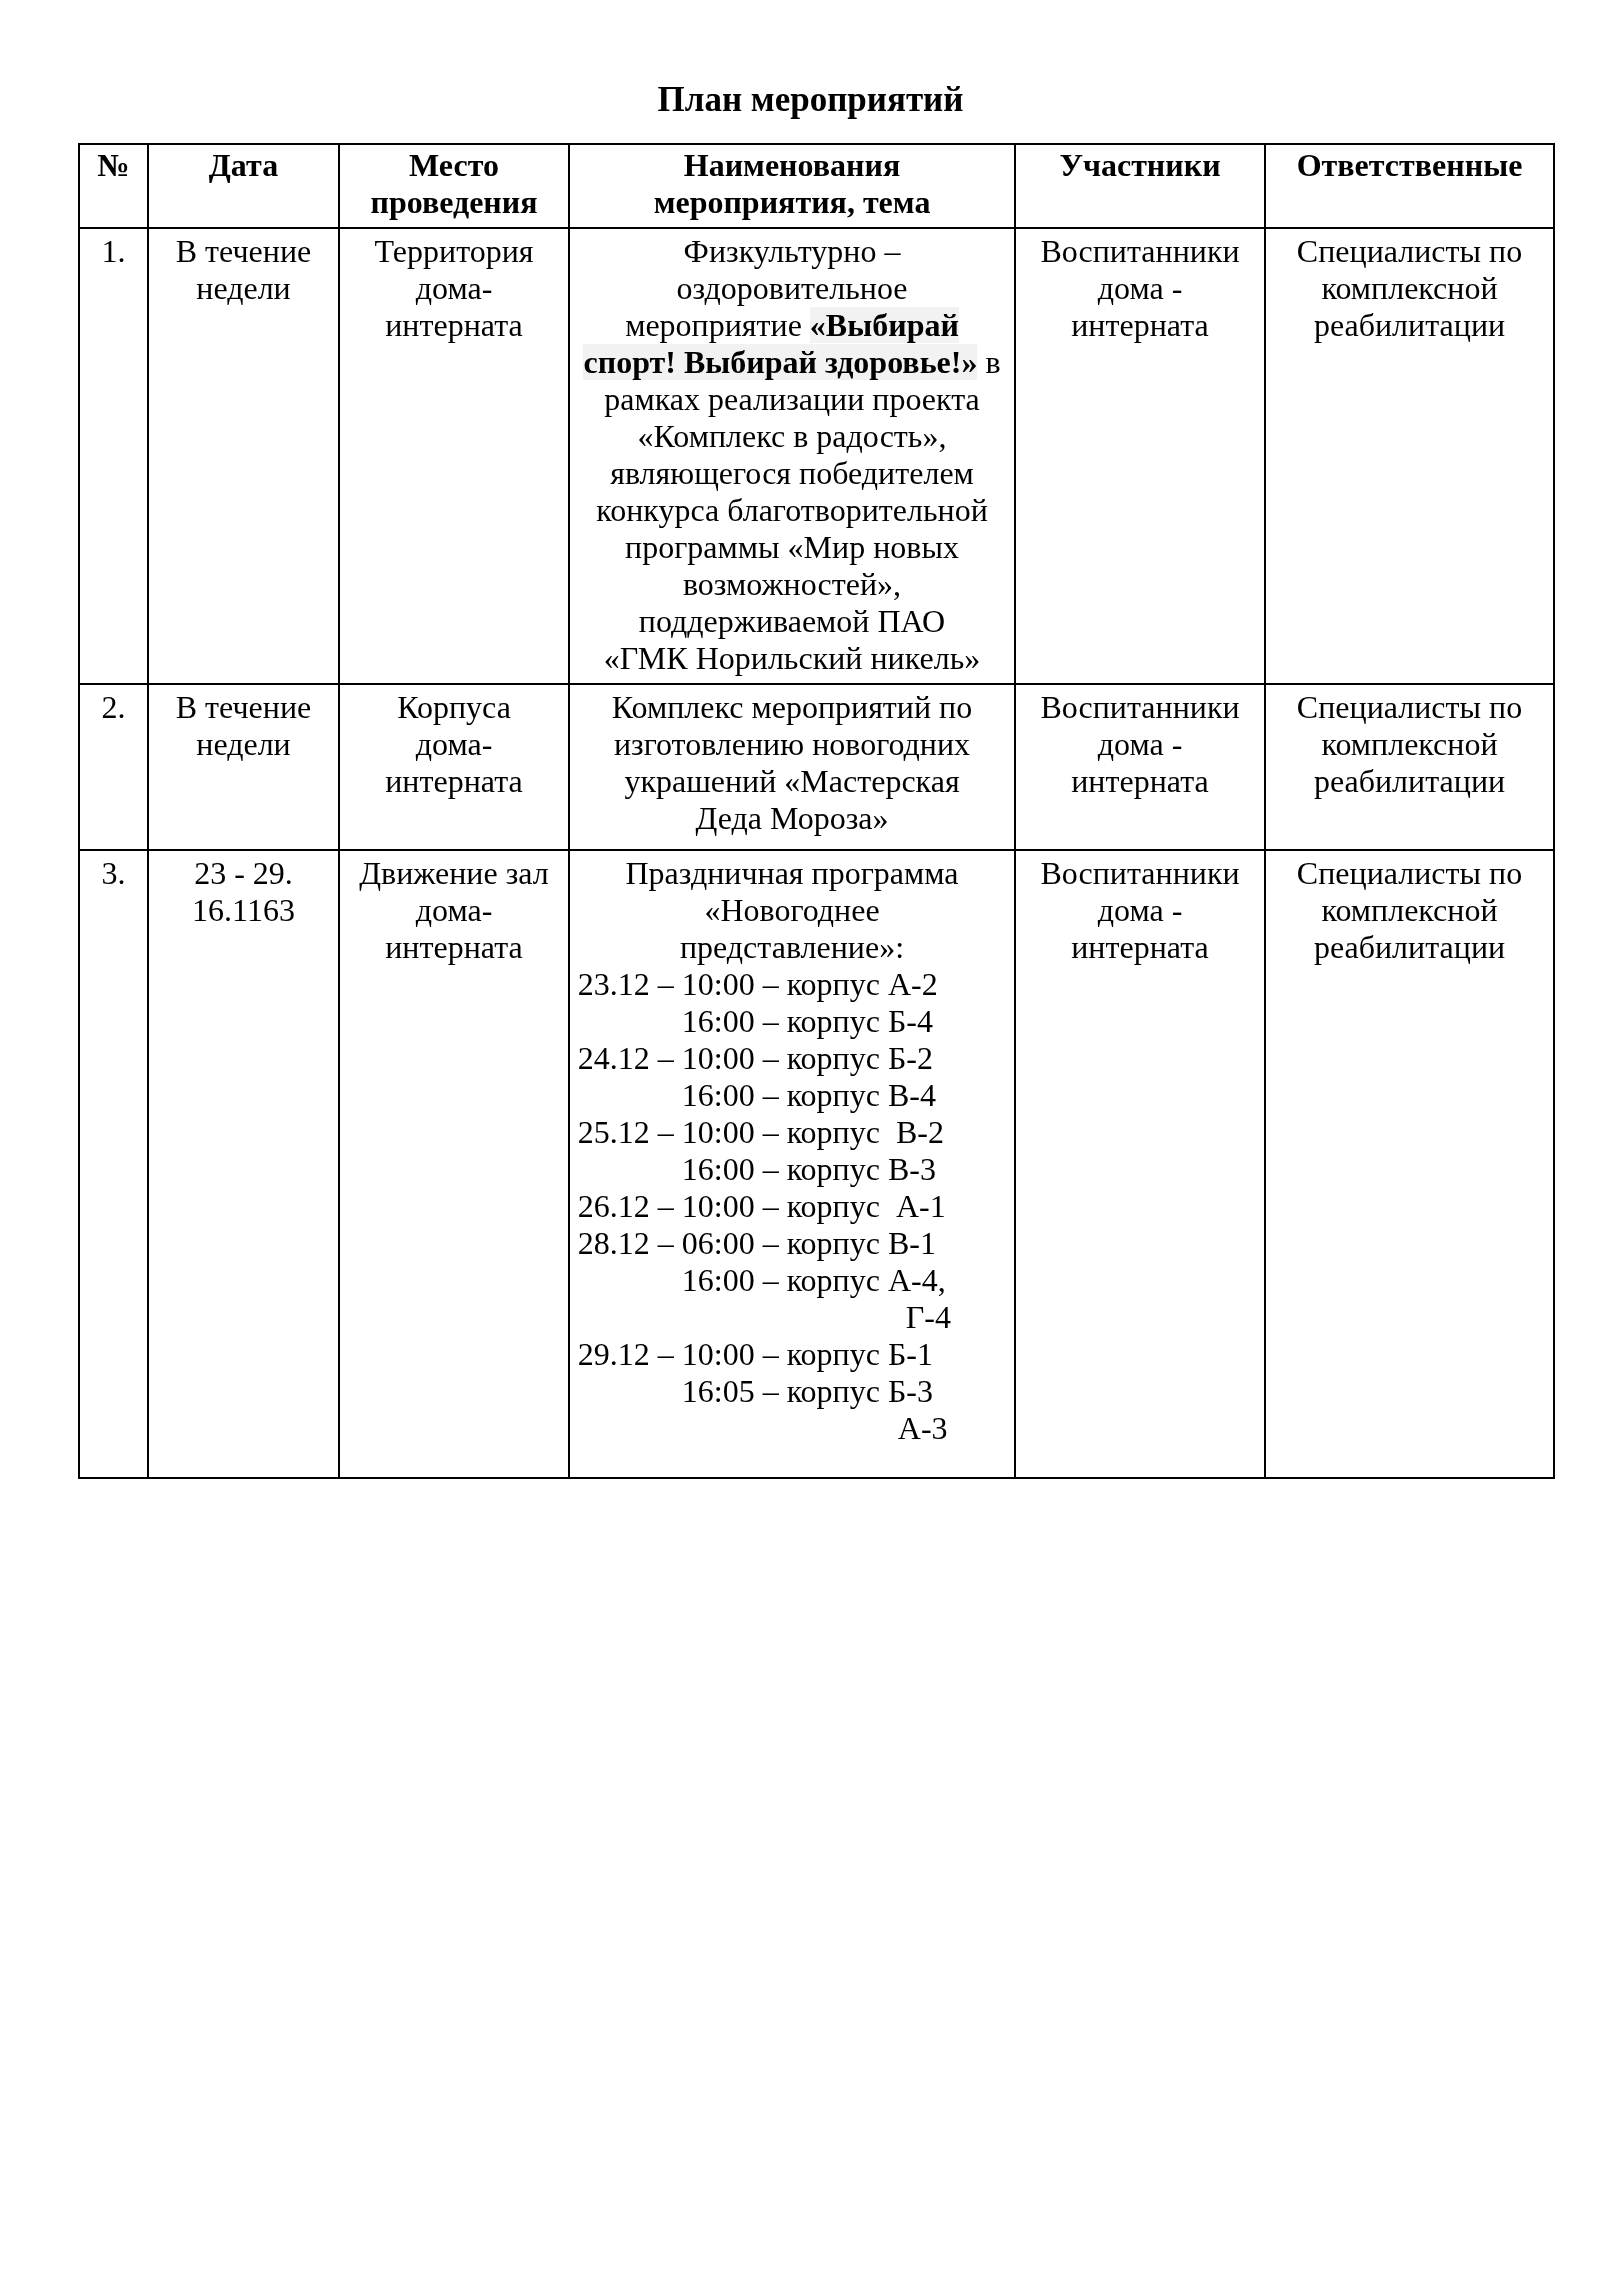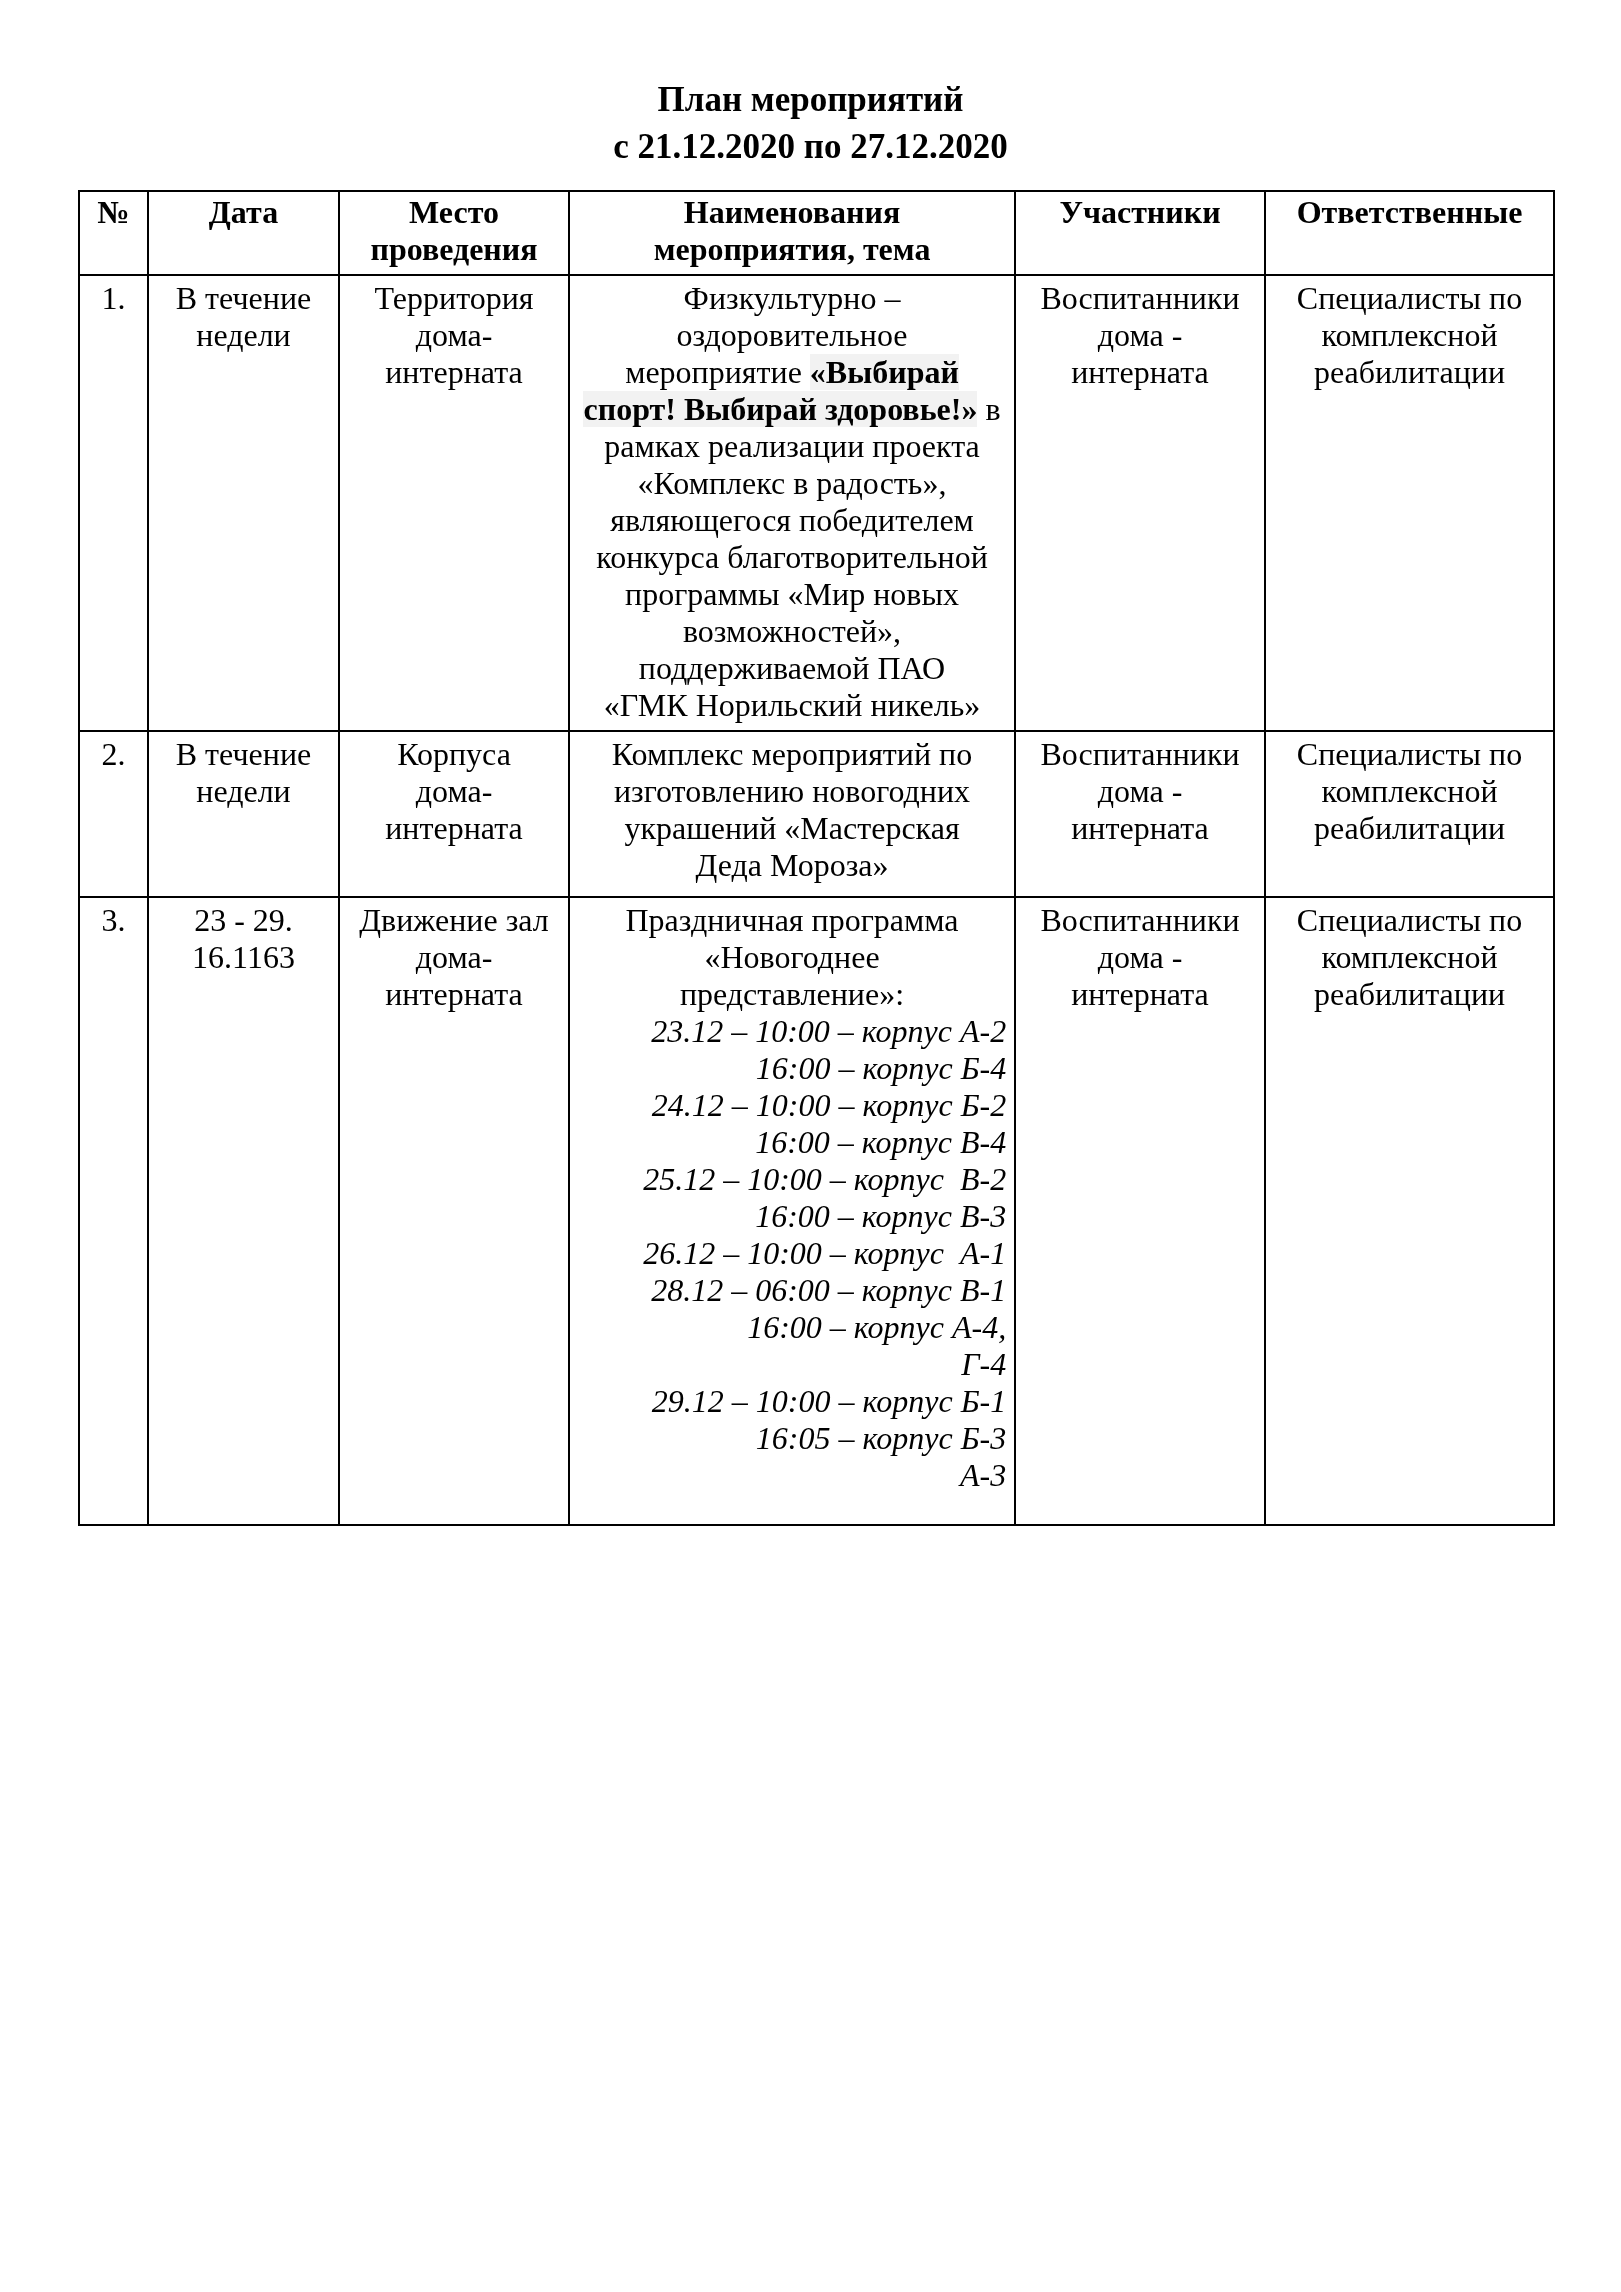--- a/index.html
+++ b/index.html
@@ -51,31 +51,30 @@
     overflow:hidden;
   }
   .events-table th{
     font-weight:bold;
     border-bottom-width:2.9px;
     padding-top:2.9px;
   }
   .events-table tbody tr:nth-child(2){height:166px;}
   .events-table tbody tr:nth-child(3){height:628px;}
   .line{white-space:pre;}
-  .line.left{text-align:right;font-style:italic;}
+  .line.left{text-align:left;}
   .hl{background:var(--hl);font-weight:bold;}
 </style>
 </head>
 <body>
 
 <div class="page">
 
   <div class="doc-title">
     <div>План мероприятий</div>
-    <div>с 21.12.2020 по 27.12.2020</div>
   </div>
 
   <table class="events-table">
     <colgroup>
       <col style="width:69px">
       <col style="width:191px">
       <col style="width:230px">
       <col style="width:446px">
       <col style="width:250px">
       <col style="width:289px">

